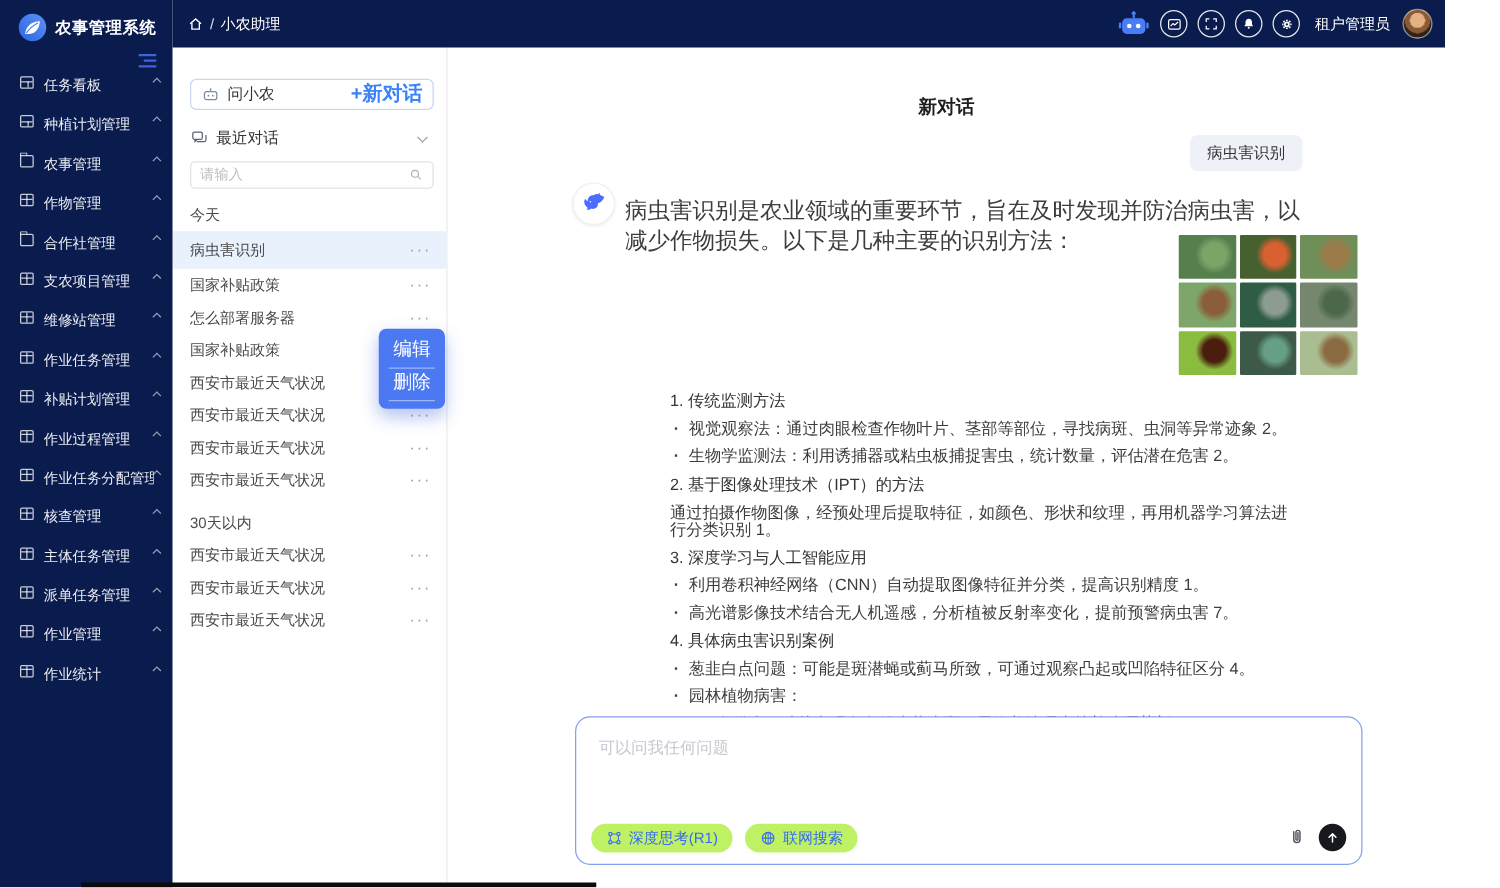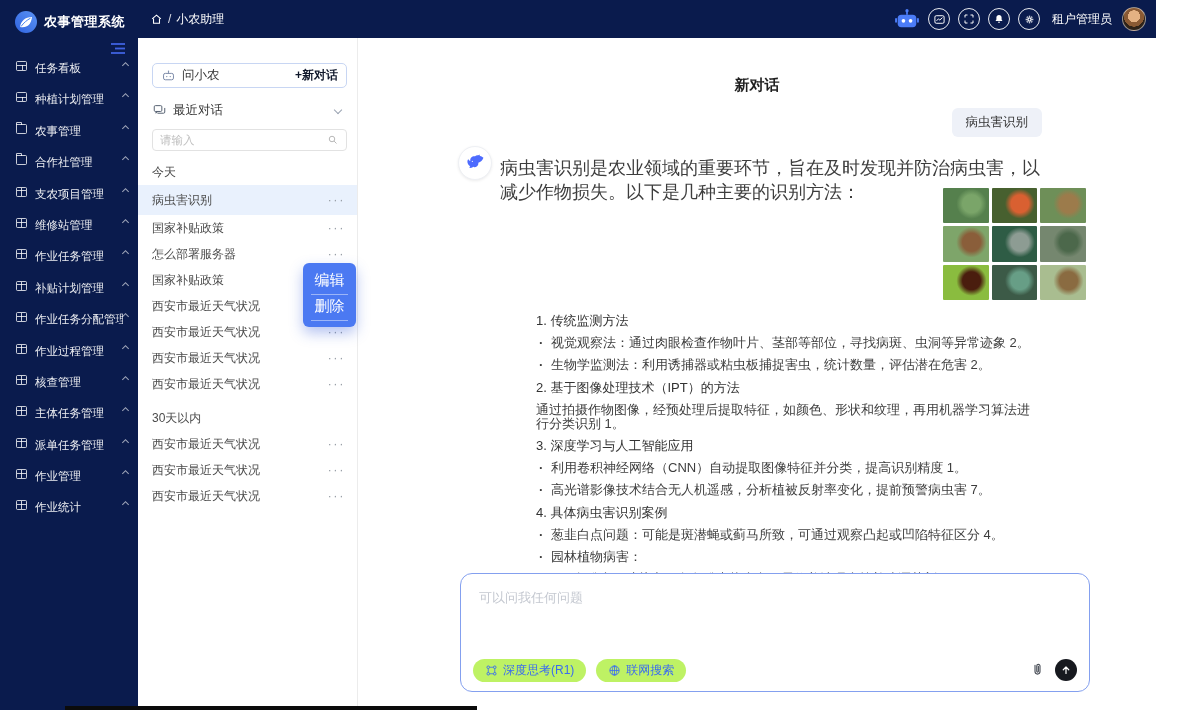--- a/index.html
+++ b/index.html
@@ -31,21 +31,21 @@
   .crumb-sep { color:rgba(255,255,255,.85); }
   .top-actions { position:absolute; right:10px; top:0; height:38px; display:flex; align-items:center; gap:8px; }
   .circle-btn { width:22px; height:22px; border-radius:50%; border:1px solid rgba(255,255,255,.9); display:flex; align-items:center; justify-content:center; cursor:pointer; }
   .role-name { color:#fff; font-size:12px; margin:0 2px 0 4px; white-space:nowrap; }
   .avatar { width:24px; height:24px; border-radius:50%; background:radial-gradient(circle at 50% 38%, #e4b183 0 34%, #8a5a34 35% 58%, #2e2218 59%); border:1px solid rgba(255,255,255,.5); cursor:pointer; }
 
   
   .chat-panel { position:absolute; left:138px; top:38px; width:220px; bottom:0; background:#fff; border-right:1px solid #ececec; z-index:1; }
   .ask-box { margin:25px 10px 0 14px; height:25px; border:1px solid #c8d6f3; border-radius:5px; display:flex; align-items:center; padding:0 8px; cursor:pointer; background:#fff; }
   .ask-label { font-size:12.5px; color:#333; margin-left:6px; flex:1; }
-  .new-chat { font-size:12px; color:#0f172a; font-weight:bold; cursor:pointer; }
+  .new-chat { font-size:16px; color:#3b82f6; font-weight:bold; cursor:pointer; }
   .recent-row { margin:12px 10px 0 14px; height:20px; display:flex; align-items:center; cursor:pointer; }
   .recent-label { font-size:12.5px; color:#333; margin-left:6px; flex:1; }
   .chev-down { width:6px; height:6px; border-left:1.4px solid #9aa3b2; border-bottom:1.4px solid #9aa3b2; transform:rotate(-45deg); margin-right:6px; }
   .search-box { margin:9px 10px 0 14px; height:22px; border:1px solid #e2e2e2; border-radius:4px; display:flex; align-items:center; padding:0 7px; }
   .search-box input { border:none; outline:none; flex:1; font-size:11.5px; color:#333; background:transparent; min-width:0; font-family:inherit; }
   .search-box input::placeholder { color:#c0c0c0; }
   .group-label { padding:0 14px; height:26px; line-height:26px; font-size:12px; color:#4a4a4a; margin-top:8px; }
   .chat-row { height:26px; display:flex; align-items:center; padding:0 12px 0 14px; cursor:pointer; }
   .chat-row.selected { background:#e9f1fd; height:30px; }
   .chat-row-label { font-size:12px; color:#4a4a4a; flex:1; white-space:nowrap; overflow:hidden; }
@@ -126,20 +126,25 @@
           <span class="nav-label">种植计划管理</span>
           <span class="chev-up"></span>
         </div>
 
         <div class="nav-item">
           <span class="nav-ico folder"></span>
           <span class="nav-label">农事管理</span>
           <span class="chev-up"></span>
         </div>
 
+        <div class="nav-item">
+          <span class="nav-ico table"></span>
+          <span class="nav-label">作物管理</span>
+          <span class="chev-up"></span>
+        </div>
 
         <div class="nav-item">
           <span class="nav-ico folder"></span>
           <span class="nav-label">合作社管理</span>
           <span class="chev-up"></span>
         </div>
 
         <div class="nav-item">
           <span class="nav-ico table"></span>
           <span class="nav-label">支农项目管理</span>
@@ -159,27 +164,27 @@
         </div>
 
         <div class="nav-item">
           <span class="nav-ico table"></span>
           <span class="nav-label">补贴计划管理</span>
           <span class="chev-up"></span>
         </div>
 
         <div class="nav-item">
           <span class="nav-ico table"></span>
+          <span class="nav-label">作业过程管理</span>
+          <span class="chev-up"></span>
+        </div>
+
+        <div class="nav-item">
+          <span class="nav-ico table"></span>
           <span class="nav-label">作业任务分配管理</span>
-          <span class="chev-up"></span>
-        </div>
-
-        <div class="nav-item">
-          <span class="nav-ico table"></span>
-          <span class="nav-label">作业过程管理</span>
           <span class="chev-up"></span>
         </div>
 
         <div class="nav-item">
           <span class="nav-ico table"></span>
           <span class="nav-label">核查管理</span>
           <span class="chev-up"></span>
         </div>
 
         <div class="nav-item">

